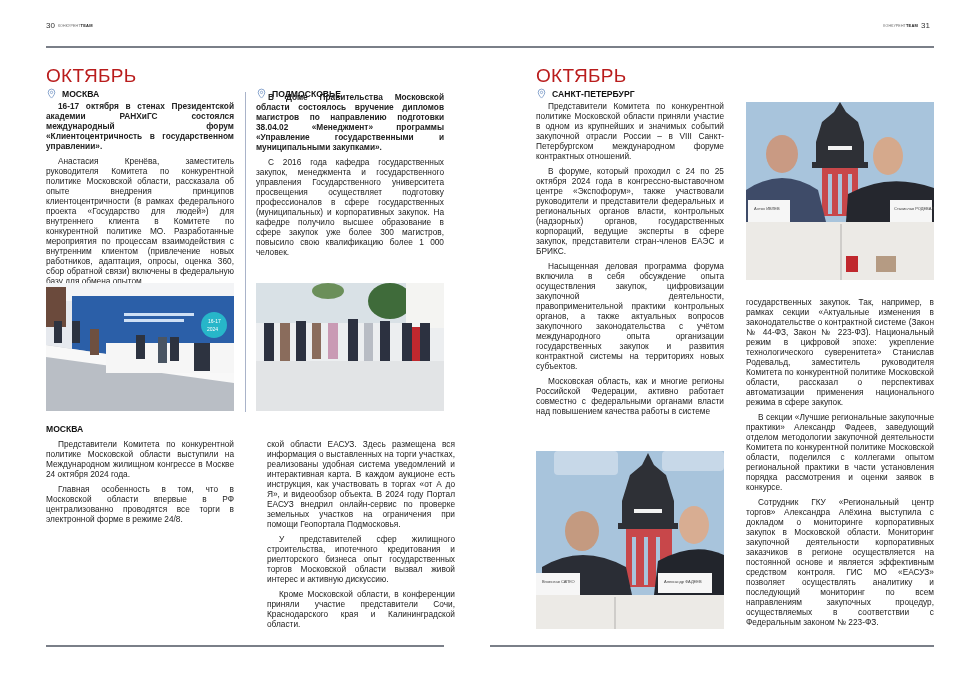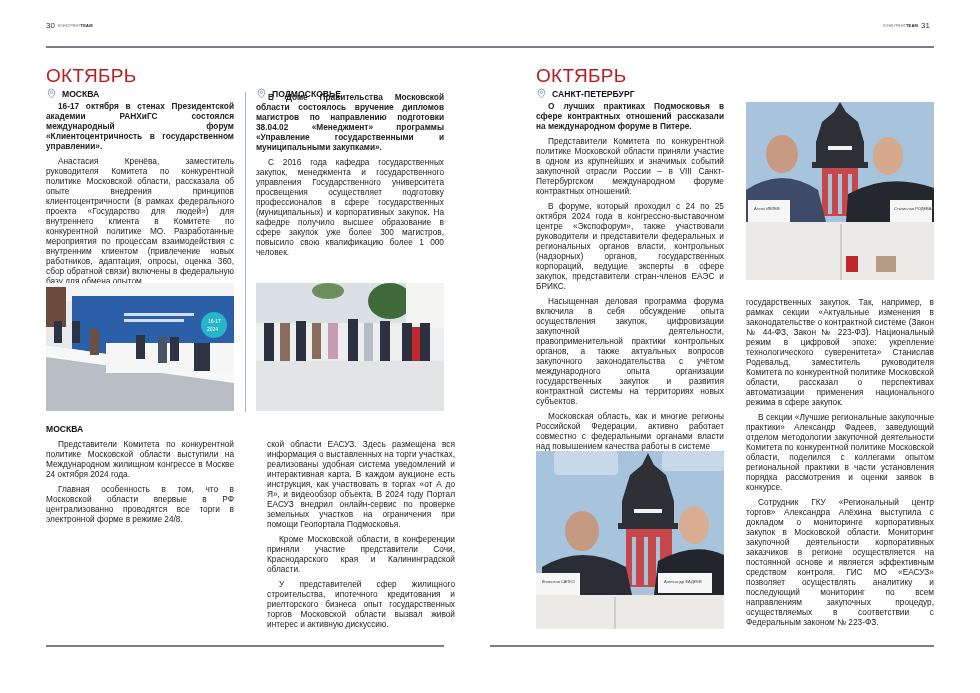--- a/index.html
+++ b/index.html
@@ -112,22 +112,22 @@
     </svg>
   </div>
 
   <div class="sub" style="left:46px;top:424px;">МОСКВА</div>
   <div class="col" style="left:46px;top:439px;width:188px;">
     <p>Представители Комитета по конкурентной политике Московской области выступили на Международном жилищном конгрессе в Москве 24 октября 2024 года.</p>
     <p>Главная особенность в том, что в Московской области впервые в РФ централизованно проводятся все торги в электронной форме в режиме 24/8.</p>
   </div>
   <div class="col" style="left:256px;top:439px;width:188px;margin-left:11px;">
     <p style="text-indent:0">ской области ЕАСУЗ. Здесь размещена вся информация о выставленных на торги участках, реализованы удобная система уведомлений и интерактивная карта. В каждом аукционе есть инструкция, как участвовать в торгах «от А до Я», и видеообзор объекта. В 2024 году Портал ЕАСУЗ внедрил онлайн-сервис по проверке земельных участков на ограничения при помощи Геопортала Подмосковья.</p>
+    <p>У представителей сфер жилищного строительства, ипотечного кредитования и риелторского бизнеса опыт государственных торгов Московской области вызвал живой интерес и активную дискуссию.</p>
     <p>Кроме Московской области, в конференции приняли участие представители Сочи, Краснодарского края и Калининградской области.</p>
-    <p>У представителей сфер жилищного строительства, ипотечного кредитования и риелторского бизнеса опыт государственных торгов Московской области вызвал живой интерес и активную дискуссию.</p>
   </div>
 
   <div class="rule" style="left:46px;top:645px;width:398px;"></div>
 </div>
 
 <div class="page right">
   <div class="folio" style="right:50px;">
     <span class="brand"><span>КОНКУРЕНТ</span><b>TEAM</b></span>
     <span class="num">31</span>
   </div>
@@ -137,21 +137,20 @@
 
   <div class="loc" style="left:46px;top:88px;justify-content:center;">
     <svg class="pin" viewBox="0 0 12 12">
         <path d="M6 1.2a3.6 3.6 0 0 1 3.6 3.6C9.6 7.6 6 11 6 11S2.4 7.6 2.4 4.8A3.6 3.6 0 0 1 6 1.2z" fill="none" stroke="#7f9ec9" stroke-width="1"></path>
         <circle cx="6" cy="4.8" r="1.3" fill="none" stroke="#7f9ec9" stroke-width="0.9"></circle>
       </svg>
     <span>САНКТ-ПЕТЕРБУРГ</span>
   </div>
 
   <div class="col" style="left:46px;top:101px;width:188px;">
-    <p class="lead">О лучших практиках Подмосковья в сфере контрактных отношений рассказали на международном форуме в Питере.</p>
     <p>Представители Комитета по конкурентной политике Московской области приняли участие в одном из крупнейших и значимых событий закупочной отрасли России – в VIII Санкт-Петербургском международном форуме контрактных отношений.</p>
     <p>В форуме, который проходил с 24 по 25 октября 2024 года в конгрессно-выставочном центре «Экспофорум», также участвовали руководители и представители федеральных и региональных органов власти, контрольных (надзорных) органов, государственных корпораций, ведущие эксперты в сфере закупок, представители стран-членов ЕАЭС и БРИКС.</p>
     <p>Насыщенная деловая программа форума включила в себя обсуждение опыта осуществления закупок, цифровизации закупочной деятельности, правоприменительной практики контрольных органов, а также актуальных вопросов закупочного законодательства с учётом международного опыта организации государственных закупок и развития контрактной системы на территориях новых субъектов.</p>
     <p>Московская область, как и многие регионы Российской Федерации, активно работает совместно с федеральными органами власти над повышением качества работы в системе</p>
   </div>
 
   <div class="photo" style="left:256px;top:102px;width:188px;height:178px;">
     <svg width="188" height="178" viewBox="0 0 188 178">
       <rect width="188" height="178" fill="#a8c4dc"></rect>
       <path d="M94 0 L100 10 L112 20 L118 40 L118 60 L70 60 L70 40 L76 20 L88 10 Z" fill="#2e3036"></path>

